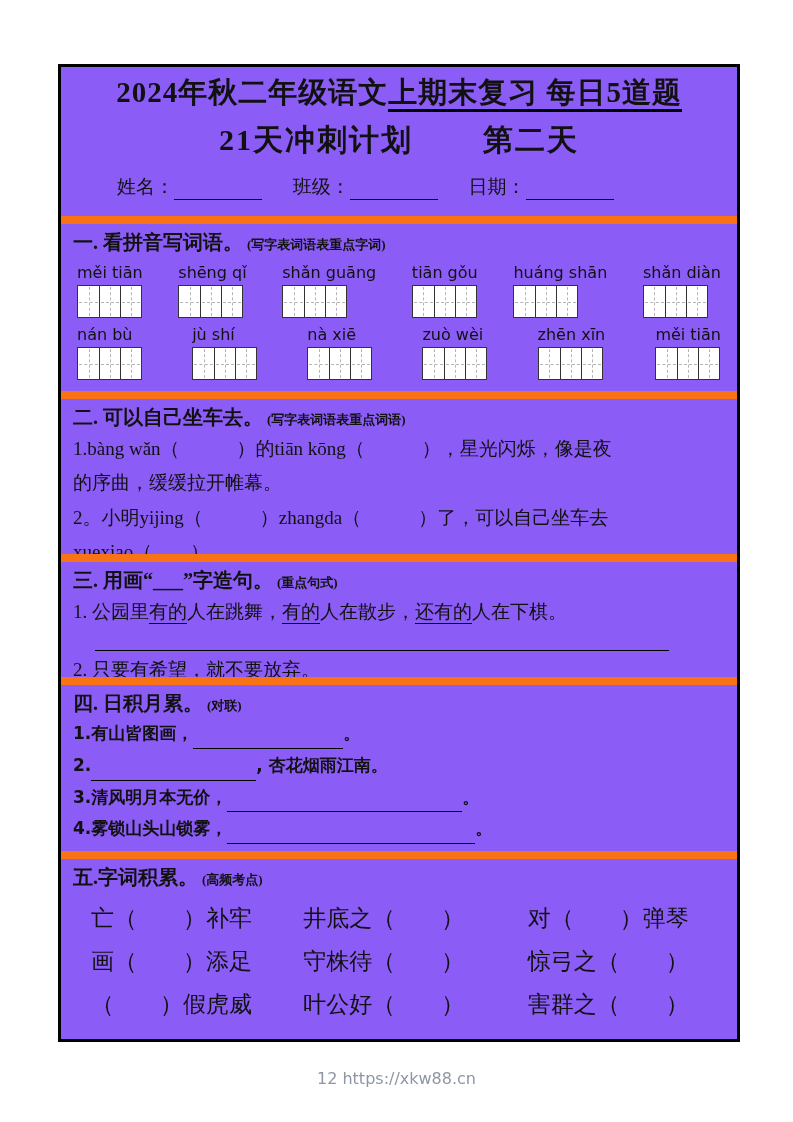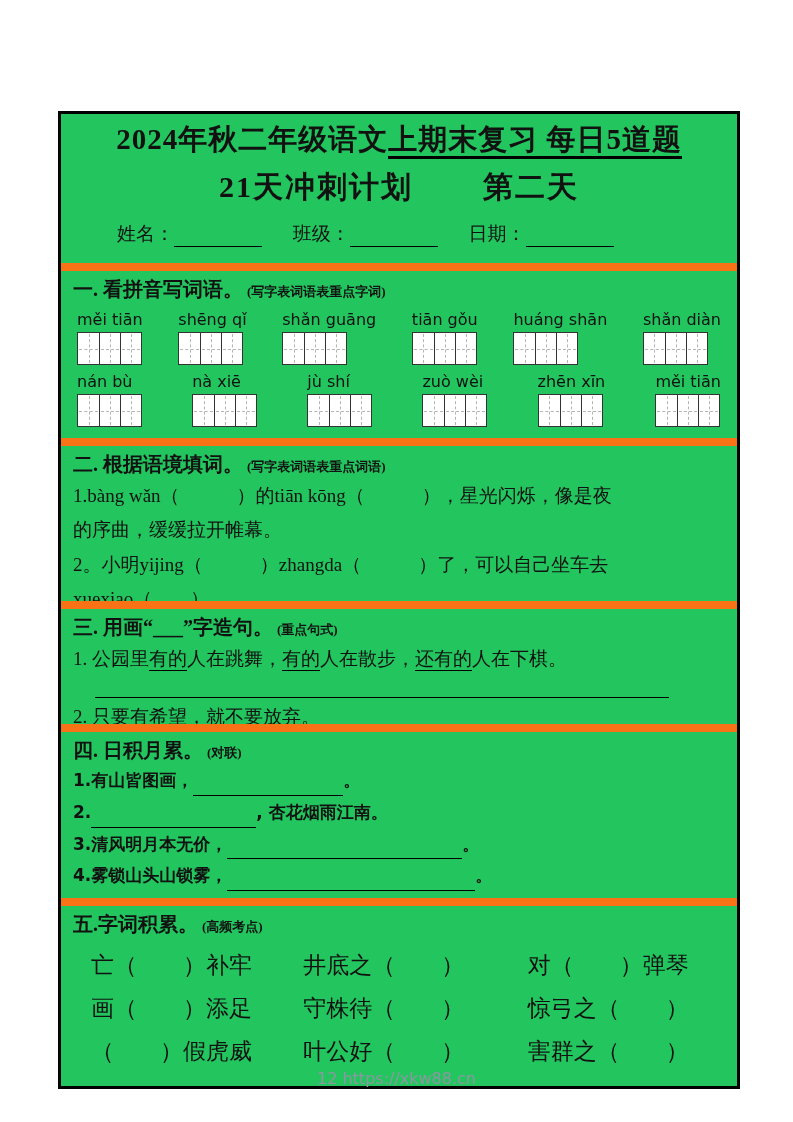--- a/index.html
+++ b/index.html
@@ -1,19 +1,19 @@
 <!DOCTYPE html>
 <html><head>
 <meta charset="utf-8">
 <style>
   * { margin:0; padding:0; box-sizing:border-box; }
   html,body { width:793px; height:1122px; background:#ffffff; }
   body { font-family:"Liberation Serif","DejaVu Serif",serif; color:#111; position:relative; overflow:hidden; }
 
-  .sheet { position:absolute; left:58px; top:64px; width:682px; height:978px; border:3px solid #000; background:#22c55e;margin-top:47px; }
+  .sheet { position:absolute; left:58px; top:64px; width:682px; height:978px; border:3px solid #000; background:#8b5cf6; }
 
   .head { height:149px; padding:6px 14px 0; }
   .title1 { text-align:center; font-size:29px; font-weight:bold; letter-spacing:1px; white-space:nowrap; }
   .title-ul { border-bottom:3px solid #000; padding-bottom:1px; }
   .title2 { text-align:center; font-size:30px; font-weight:bold; margin-top:7px; letter-spacing:2px; }
   .sub-gap { display:inline-block; width:70px; }
   .info-row { margin-top:13px; padding-left:42px; font-size:19px; }
   .info-blank { display:inline-block; width:88px; height:20px; border-bottom:1.5px solid #000; margin-right:26px; vertical-align:bottom; }
 
   .sec { border-top:8px solid #f97316; padding:5px 12px 0; overflow:hidden; }
@@ -129,36 +129,36 @@
     <div class="pin-row">
       <div class="pin-item">
         <div class="pin-label">nán bù</div>
         <div class="tian-grid">
             <span class="tcell"></span>
             <span class="tcell"></span>
             <span class="tcell"></span>
           </div>
       </div>
       <div class="pin-item">
+        <div class="pin-label">jù shí</div>
+        <div class="tian-grid">
+            <span class="tcell"></span>
+            <span class="tcell"></span>
+            <span class="tcell"></span>
+          </div>
+      </div>
+      <div class="pin-item">
         <div class="pin-label">nà xiē</div>
         <div class="tian-grid">
             <span class="tcell"></span>
             <span class="tcell"></span>
             <span class="tcell"></span>
           </div>
       </div>
       <div class="pin-item">
-        <div class="pin-label">jù shí</div>
-        <div class="tian-grid">
-            <span class="tcell"></span>
-            <span class="tcell"></span>
-            <span class="tcell"></span>
-          </div>
-      </div>
-      <div class="pin-item">
         <div class="pin-label">zuò wèi</div>
         <div class="tian-grid">
             <span class="tcell"></span>
             <span class="tcell"></span>
             <span class="tcell"></span>
           </div>
       </div>
       <div class="pin-item">
         <div class="pin-label">zhēn xīn</div>
         <div class="tian-grid">
@@ -173,21 +173,21 @@
             <span class="tcell"></span>
             <span class="tcell"></span>
             <span class="tcell"></span>
           </div>
       </div>
     </div>
   </div>
 
   <div class="sec sec2">
     <div>
-      <span class="sec-heading">二. 根据语境填词。</span>
+      <span class="sec-heading">二. 可以自己坐车去。</span>
       <span class="sec-note">(写字表词语表重点词语)</span>
     </div>
     <div class="fill-line">1.bàng wǎn（　　　）的tiān kōng（　　　），星光闪烁，像是夜</div>
     <div class="fill-line">的序曲，缓缓拉开帷幕。</div>
     <div class="fill-line">2。小明yijing（　　　）zhangda（　　　）了，可以自己坐车去</div>
     <div class="fill-line">xuexiao（　　）。</div>
   </div>
 
   <div class="sec sec3">
     <div>

